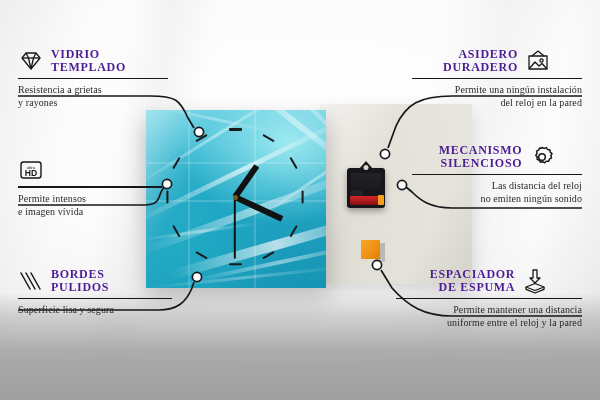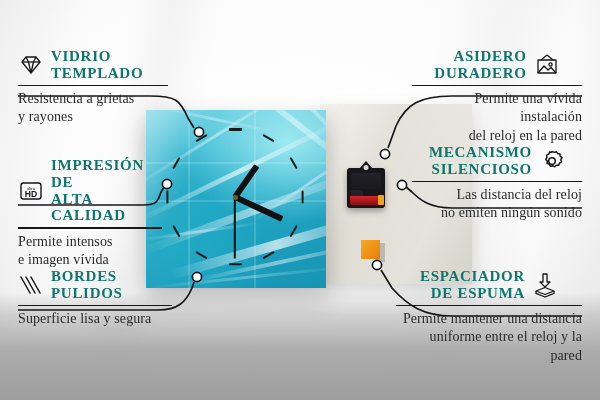--- a/index.html
+++ b/index.html
@@ -87,23 +87,23 @@
   .glass-sheen{position:absolute;inset:0;
     background:linear-gradient(118deg, rgba(255,255,255,0.28) 0%, rgba(255,255,255,0.04) 22%, rgba(255,255,255,0) 45%);}
   .tick{position:absolute;background:#1a1a1a;border-radius:1px;transform-origin:50% 50%;}
   .hand{position:absolute;background:#111;transform-origin:0% 50%;border-radius:1px;}
   .hub{position:absolute;width:5px;height:5px;border-radius:50%;background:#7a5a1a;}
 
   
   svg.lines{position:absolute;inset:0;width:600px;height:400px;}
   .cal{position:absolute;}
   .cal .head{display:flex;align-items:center;gap:7px;}
-  .cal .ttl{font-size:15px;letter-spacing:.7px;color:#0f766e;line-height:1.12;font-weight:bold;text-transform:uppercase;}
+  .cal .ttl{font-size:12px;letter-spacing:.7px;color:#4c1d95;line-height:1.12;font-weight:bold;text-transform:uppercase;}
   .cal .rule{height:1.6px;background:#17171a;margin:3px 0 4px 0;}
-  .cal .sub{font-size:14px;color:#2a2a2c;line-height:1.3;letter-spacing:.1px;}
+  .cal .sub{font-size:10px;color:#2a2a2c;line-height:1.3;letter-spacing:.1px;}
   .cal.left .head{justify-content:flex-start;}
   .cal.left .ttl{text-align:left;}
   .cal.left .sub{text-align:left;}
   .cal.right .head{justify-content:center;}
   .cal.right .ttl{text-align:right;}
   .cal.right .sub{text-align:right;}
   .ico{width:26px;height:26px;flex:0 0 26px;display:block;}
   .ico svg{display:block;width:26px;height:26px;}
 </style>
 </head>
@@ -218,21 +218,20 @@
 
   <div class="cal left" style="left:18px;top:157px;width:144px;">
     <div class="head">
       <span class="ico">
         <svg viewBox="0 0 26 26">
           <rect x="3" y="5" width="20" height="16" rx="2.5" fill="none" stroke="#17171a" stroke-width="1.4"></rect>
           <text x="13" y="12" font-family="Liberation Sans, sans-serif" font-size="4.4" text-anchor="middle" fill="#17171a">ultra</text>
           <text x="13" y="19.2" font-family="Liberation Sans, sans-serif" font-size="8.6" font-weight="bold" text-anchor="middle" fill="#17171a">HD</text>
         </svg>
       </span>
-      <span class="ttl"><span>IMPRESIÓN DE</span><br><span>ALTA CALIDAD</span></span>
     </div>
     <div class="rule"></div>
     <div class="sub"><span>Permite intensos</span><br><span>e imagen vívida</span></div>
   </div>
 
   <div class="cal left" style="left:18px;top:268px;width:154px;">
     <div class="head">
       <span class="ico">
         <svg viewBox="0 0 26 26">
             <g stroke="#17171a" stroke-width="1.5" stroke-linecap="round">
@@ -257,21 +256,21 @@
           <rect x="4" y="8" width="18" height="13"></rect>
               <path d="M13 3 L7 8"></path>
               <path d="M13 3 L19 8"></path>
           <circle cx="16.5" cy="12.5" r="1.6"></circle>
               <path d="M4 21 L10 14 L14 18 L17 15.5 L22 21"></path>
         </g>
           </svg>
       </span>
     </div>
     <div class="rule"></div>
-    <div class="sub"><span>Permite una vívida instalación</span><br><span>del reloj en la pared</span></div>
+    <div class="sub"><span>Permite una ningún instalación</span><br><span>del reloj en la pared</span></div>
   </div>
 
   <div class="cal right" style="right:18px;top:144px;width:170px;font-family:Liberation Serif, serif;">
     <div class="head">
       <span class="ttl"><span>MECANISMO</span><br><span>SILENCIOSO</span></span>
       <span class="ico">
         <svg viewBox="0 0 26 26">
             <g fill="none" stroke="#17171a" stroke-width="1.5" stroke-linejoin="round">
           <path d="M13 3.4 l2.2 1.0 2.2-.7 1.3 1.9 2.3.3 .2 2.3 1.8 1.5-1.1 2.0 .6 2.2-2.0 1.2-.8 2.2-2.3-.1-1.7 1.6-2.0-1.1-2.3 .5-1.1-2.0-2.2-.8 .2-2.3-1.5-1.7 1.2-2.0-.4-2.3 2.1-1.0 .9-2.1 2.3 .2z"></path>
           <circle cx="13" cy="13" r="3.3"></circle>

